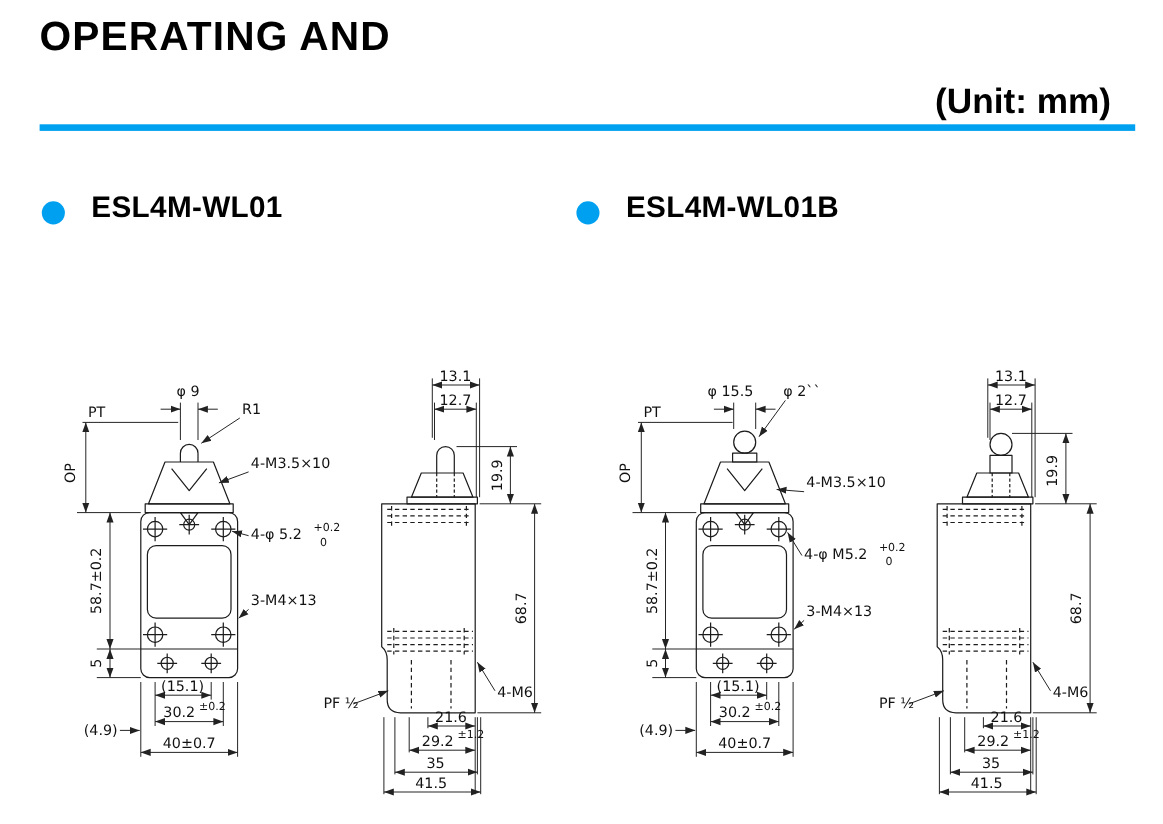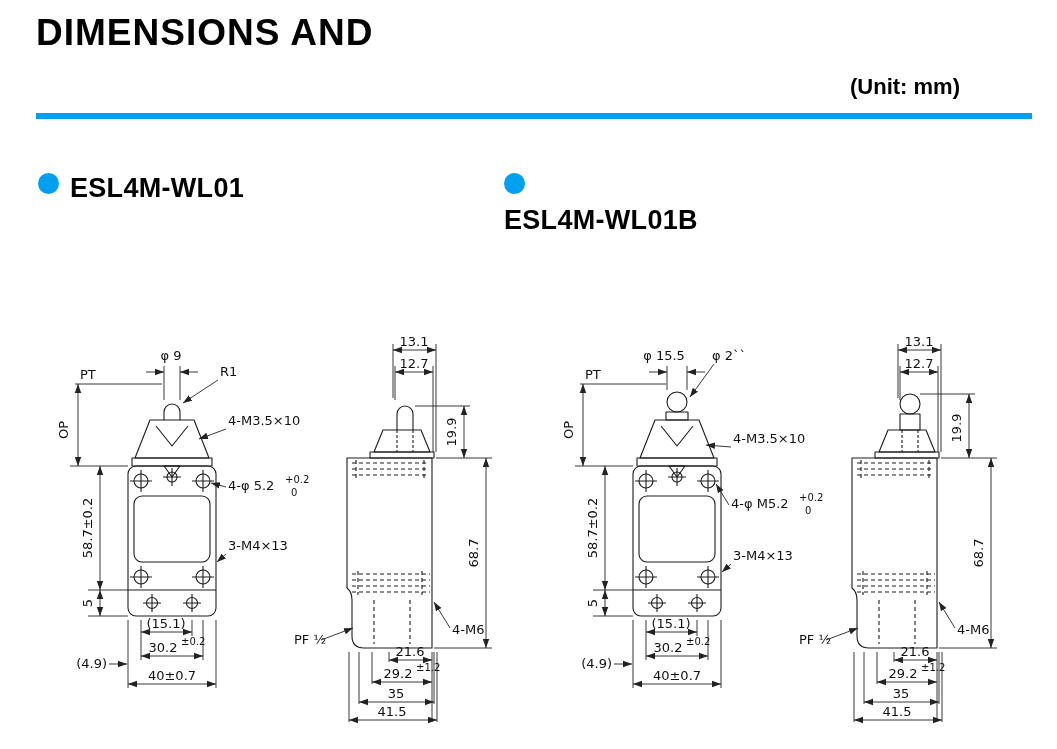--- a/index.html
+++ b/index.html
@@ -2,43 +2,43 @@
 <html style="--accent-blue: #00A0F0;"><head>
 <meta charset="utf-8">
 <style>
   html,body { margin:0; padding:0; background:#fff; }
   .page { position:relative; width:1057px; height:749px; background:#fff;
           font-family:"Liberation Sans", sans-serif; overflow:hidden; color:#000; }
   .title-line { position:absolute; left:36px; font-size:37px; font-weight:900;
                 letter-spacing:1px; white-space:nowrap; }
   .title-1 { top:12px; }
   .title-2 { top:60px; }
-  .unit { position:absolute; left:850px; top:74px; font-size:22px; font-weight:800; }
+  .unit { position:absolute; left:850px; top:74px; font-size:32px; font-weight:800; }
   .rule { position:absolute; left:36px; top:113px; width:996px; height:6px;
           background:var(--accent-blue,#00A0F0); }
-  .model-row { position:absolute; top:173px; display:flex; align-items:flex-start; gap:11px; }
+  .model-row { position:absolute; top:173px; display:flex; align-items:flex-end; gap:24px; }
   .model-row.m1 { left:38px; }
-  .model-row.m2 { left:504px;flex-direction:column; }
+  .model-row.m2 { left:524px; }
   .bullet { width:21px; height:21px; border-radius:50%; background:var(--accent-blue,#00A0F0); flex:0 0 auto; }
   .model-name { font-size:27px; font-weight:700; letter-spacing:0.3px; white-space:nowrap; }
   svg.drawing { position:absolute; left:0; top:290px; }
   .ln path,.ln rect,.ln circle,.ln polygon,.ln polyline,.ln line
       { stroke:#1c1c1c; stroke-width:1.1; fill:none; stroke-linejoin:round; }
   .dim path,.dim line { stroke:#222; stroke-width:0.9; fill:none; }
   .dsh { stroke-dasharray:4 3; }
   .dsh2 { stroke-dasharray:3 2; }
   svg text { font-family:"DejaVu Sans", sans-serif; font-size:13px; fill:#111; }
   svg text.sm { font-size:10px; }
 </style>
 </head>
 <body>
 
 <div class="page">
 
-  <div class="title-line title-1">DIMENSIONS AND</div>
+  <div class="title-line title-1">OPERATING AND</div>
   <div class="unit">(Unit: mm)</div>
   <div class="rule"></div>
 
   <div class="model-row m1">
     <span class="bullet"></span>
     <span class="model-name">ESL4M-WL01</span>
   </div>
   <div class="model-row m2">
     <span class="bullet"></span>
     <span class="model-name">ESL4M-WL01B</span>

